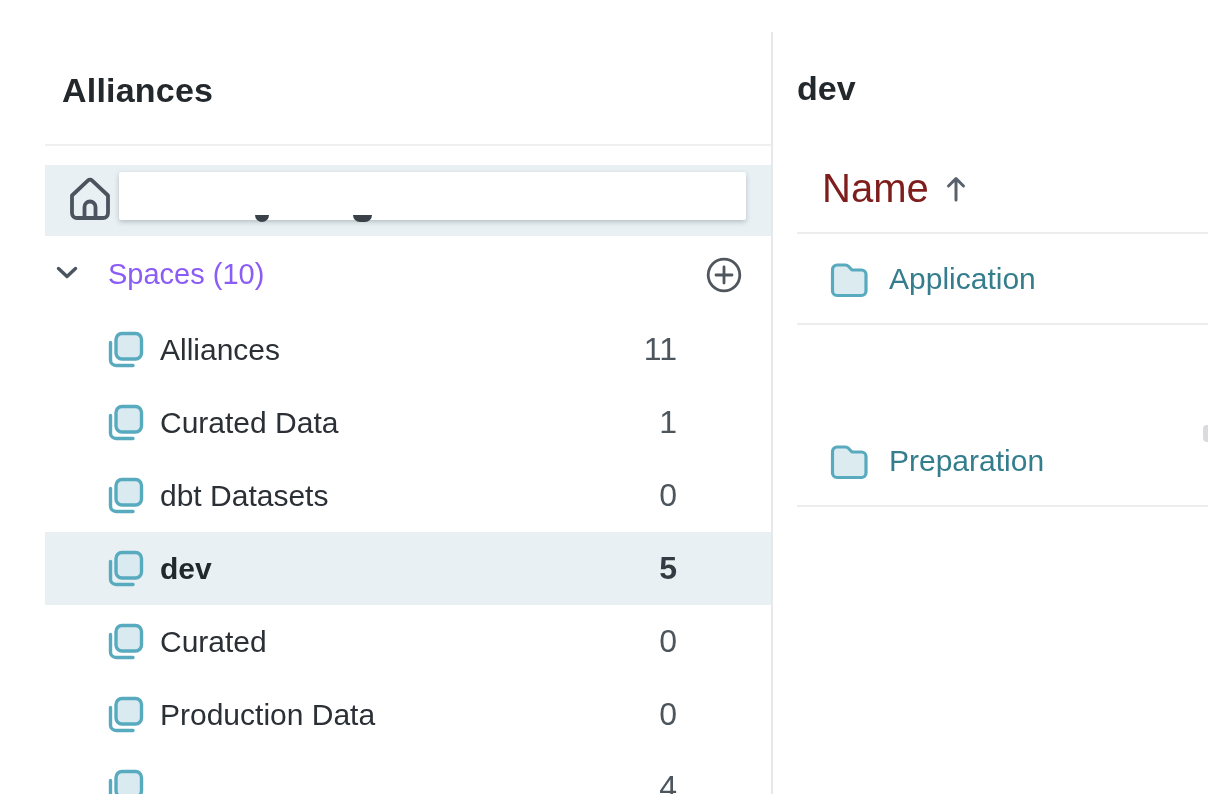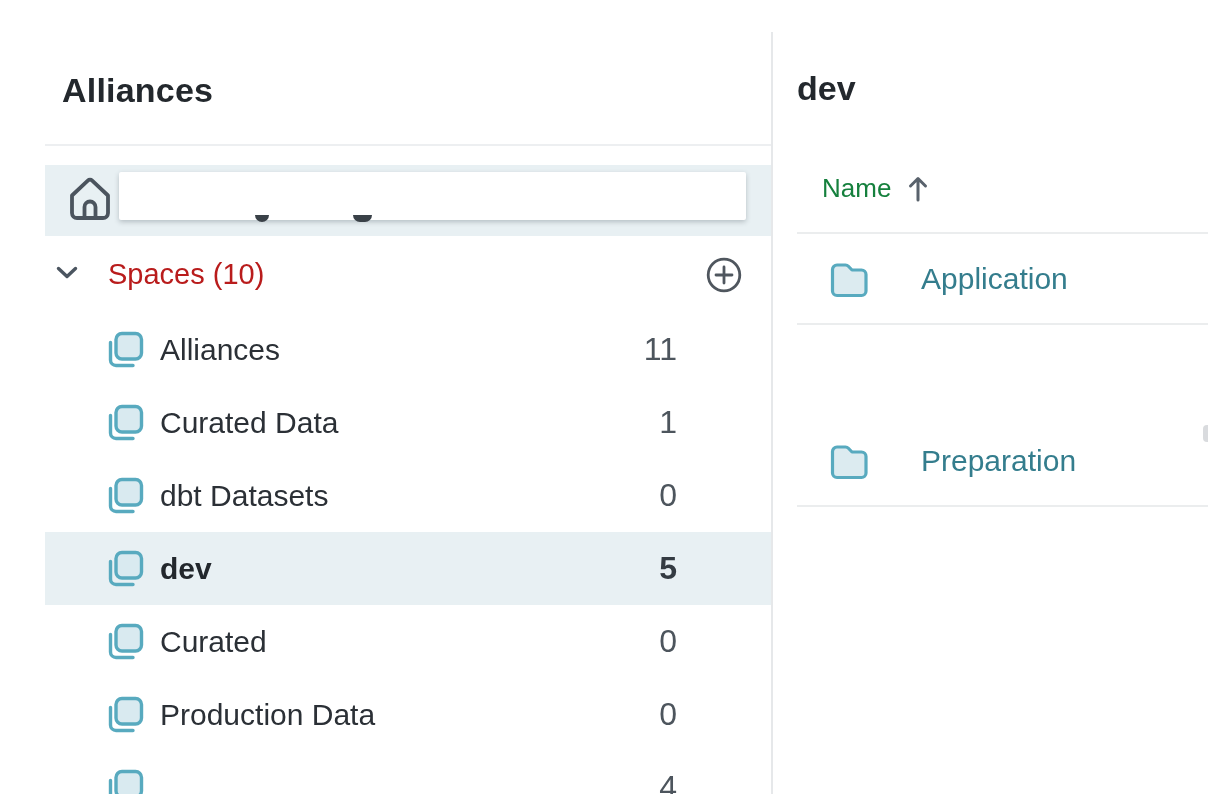--- a/index.html
+++ b/index.html
@@ -31,21 +31,21 @@
   .descender { position:absolute; top:50px; height:7px; background:#3a4148;
     border-radius:0 0 9px 9px; z-index:2; }
   .descender.d1 { left:210px; width:14px; }
   .descender.d2 { left:308px; width:19px; }
 
   .spaces-header {
     position:absolute; left:45px; top:204px; width:726px; height:77px;
     display:flex; align-items:center;
   }
   .chevron-btn { position:absolute; left:11px; top:29px; width:24px; height:18px; cursor:pointer; }
-  .spaces-label { margin-left:63px; font-size:29px; color:#b91c1c; }
+  .spaces-label { margin-left:63px; font-size:29px; color:#8b5cf6; }
   .plus-btn { position:absolute; left:660px; top:20px; width:38px; height:38px; cursor:pointer; }
 
   .space-row {
     position:absolute; left:45px; width:726px; height:73px;
     display:flex; align-items:center; cursor:pointer;
   }
   .space-row.selected { background:#e8f0f3; }
   .space-icon { margin-left:58px; width:42px; height:42px; flex:0 0 auto; }
   .space-name { margin-left:15px; font-size:30px; color:#2b3036; white-space:nowrap; }
   .space-row.selected .space-name { font-weight:700; color:#22272c; }
@@ -55,26 +55,26 @@
   
   .vertical-divider { position:absolute; left:771px; top:0; width:2px; height:794px; background:#e6e8ea; }
 
   
   .main { position:absolute; left:773px; top:0; width:435px; height:794px; }
   .main-title { position:absolute; left:24px; top:37px; font-size:34px; font-weight:700; color:#23282d; }
   .table-header {
     position:absolute; left:49px; top:136px; height:40px;
     display:flex; align-items:center; cursor:pointer;
   }
-  .col-label { font-size:26px; color:#15803d; }
+  .col-label { font-size:40px; color:#7f1d1d; }
   .sort-arrow { margin-left:16px; display:flex; }
   .header-divider { position:absolute; left:24px; top:200px; width:411px; height:2px; background:#ebedee; }
   .folder-row {
     position:absolute; left:24px; width:411px; height:91px;
-    border-bottom:2px solid #ebedee; display:flex; align-items:center; cursor:pointer;gap:32px;
+    border-bottom:2px solid #ebedee; display:flex; align-items:center; cursor:pointer;
   }
   .folder-icon { margin-left:31px; flex:0 0 auto; }
   .folder-link { margin-left:19px; font-size:30px; color:#347d8d; text-decoration:none; white-space:nowrap; }
   .scroll-fragment {
     position:absolute; left:1203px; top:393px; width:5px; height:17px;
     background:#d9dbde; border-radius:4px 0 0 4px;
   }
 </style>
 </head>
 <body>

